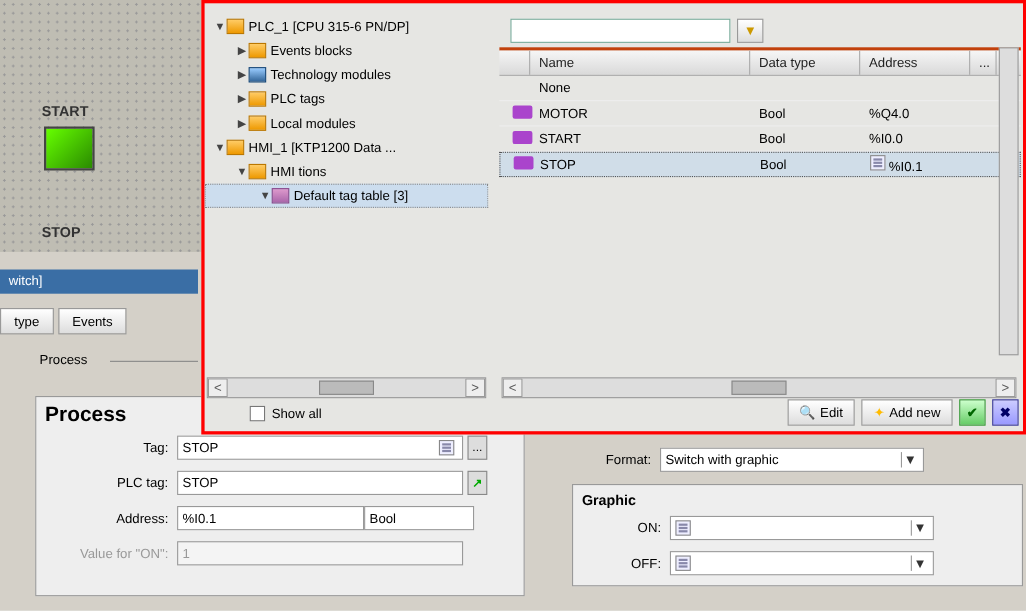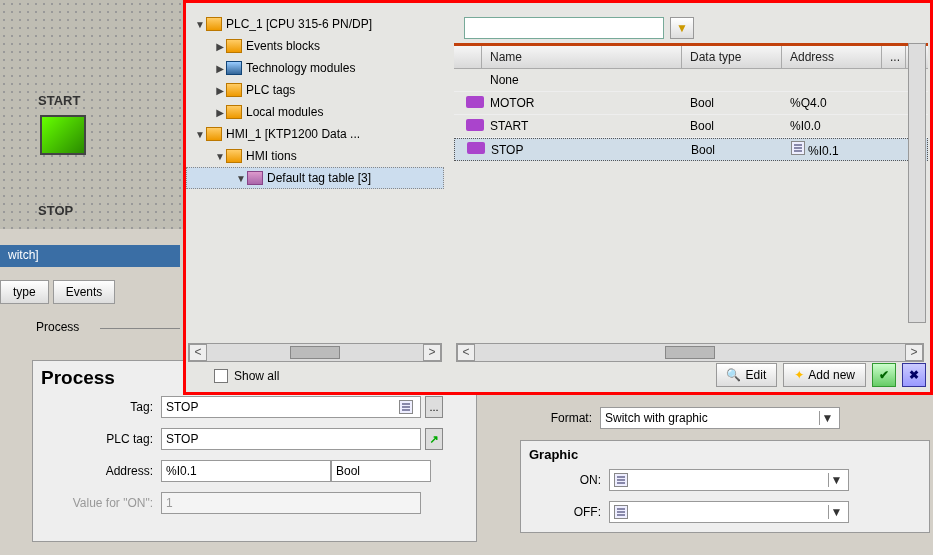--- a/index.html
+++ b/index.html
@@ -23,21 +23,21 @@
 .tree-panel .node.sel { background: #cde; border: 1px dotted #888; }
 
 .hscroll { position: absolute; bottom: 30px; height: 19px; background: #ddd; border: 1px solid #999; display:flex;align-items:center;justify-content:space-between;}
 .hscroll .btn{width:18px;height:17px;background:#eee;border:1px solid #999;text-align:center;line-height:15px;color:#555;}
 .hscroll .thumb{flex:0 0 50px;height:13px;background:#bbb;border:1px solid #888;margin:0 auto;}
 
 .tree-scroll { left: 2px; width: 254px; }
 .table-scroll { left: 270px; width: 468px; }
 .vscroll{position:absolute;right:4px;top:40px;width:18px;height:280px;background:#ddd;border:1px solid #999;}
 
-.tree-footer { position: absolute; left: 4px; bottom: 4px; height: 24px; display: flex; align-items: center; padding-left: 24px; }
+.tree-footer { position: absolute; left: 17px; bottom: 4px; height: 24px; display: flex; align-items: center; padding-left: 24px; }
 .chk{width:14px;height:14px;border:1px solid #777;background:#fff;margin-right:6px;}
 
 
 .table-panel { position: absolute; left: 268px; top: 10px; width: 474px; height: 360px; }
 .toolbar { display:flex; gap:6px; padding: 4px 10px; }
 .search-input { width: 200px; height: 22px; border: 1px solid #7a9; background: #fff; padding: 2px 4px; }
 .filter-btn { width: 24px; height: 22px; border: 1px solid #999; background: linear-gradient(#fff,#ddd); display:flex;align-items:center;justify-content:center;}
 
 .grid { border-top: 3px solid #c2410c; }
 .grid-header { display: flex; background: linear-gradient(#f6f6f6,#d9d9d9); border-bottom: 1px solid #aaa; }

